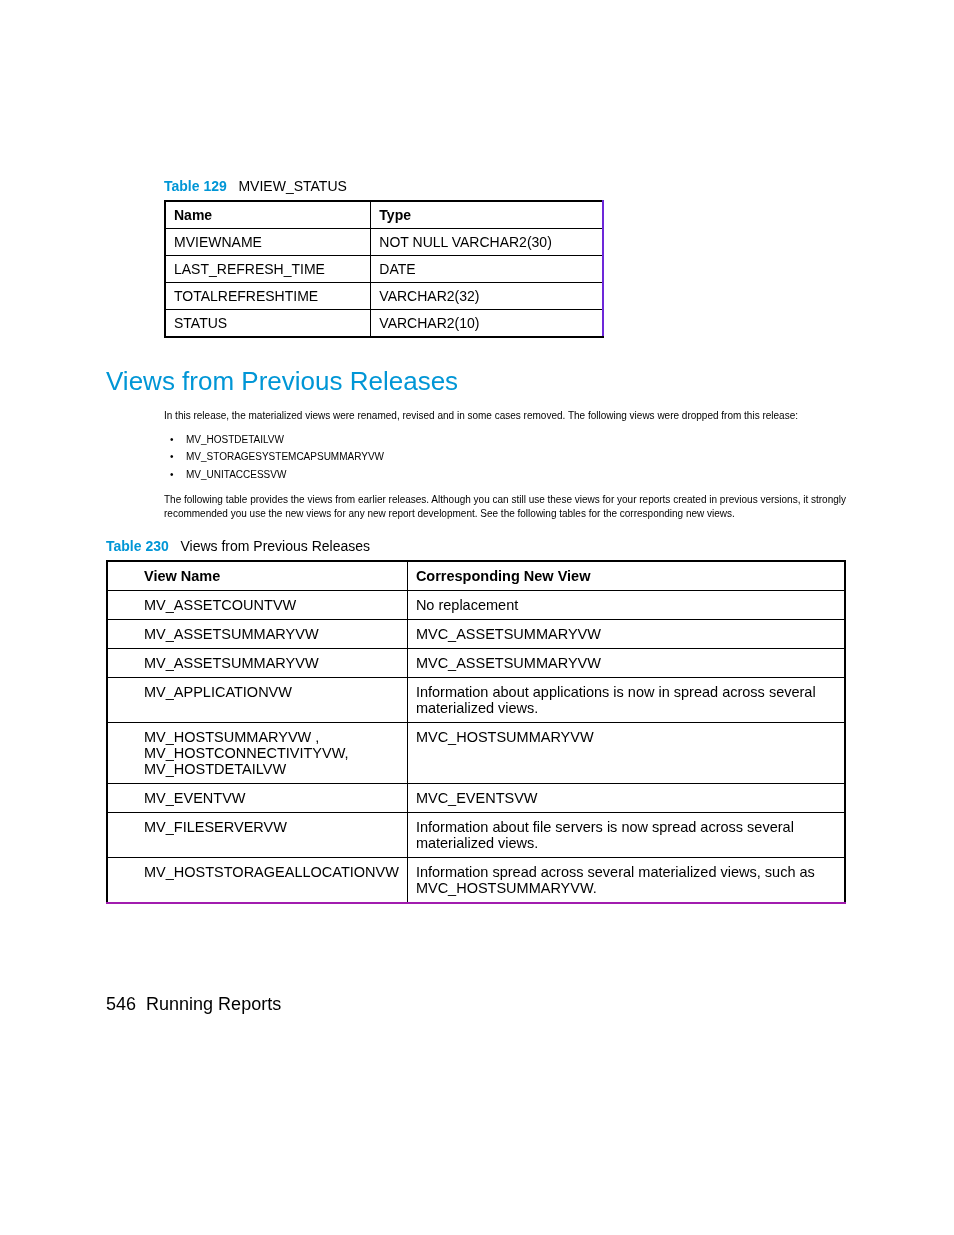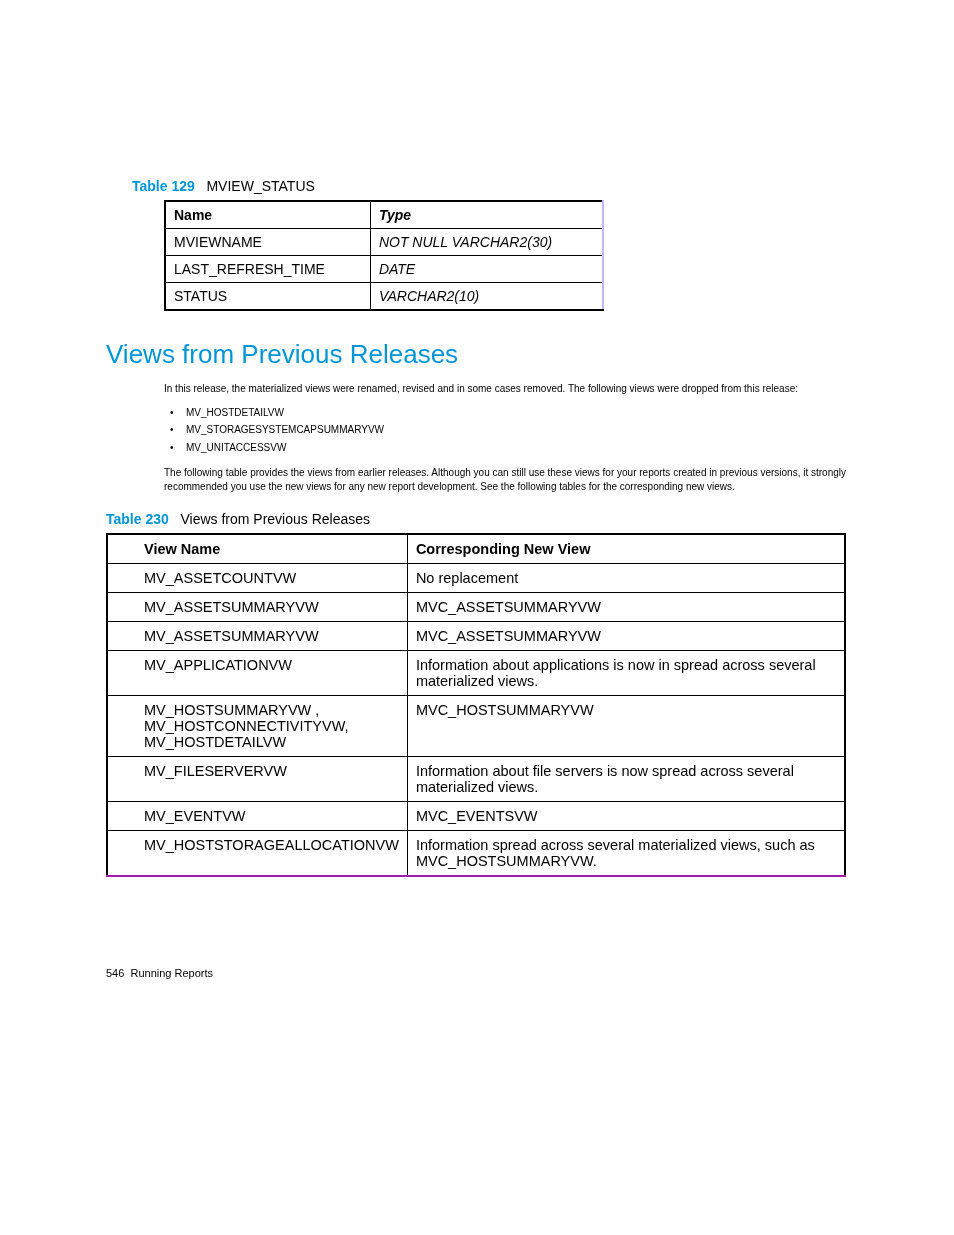--- a/index.html
+++ b/index.html
@@ -35,21 +35,21 @@
     padding: 5px 8px;
     text-align: left;
     vertical-align: top;
   }
   .tbl129 th {
     font-weight: bold;
     background: #fff;
   }
   .tbl129 .outer-top th { border-top: 2px solid #000; }
   .tbl129 th:first-child, .tbl129 td:first-child { border-left: 2px solid #000; }
-  .tbl129 th:last-child, .tbl129 td:last-child { border-right: 2px solid #c4b5fd; font-style: italic; }
+  .tbl129 th:last-child, .tbl129 td:last-child { border-right: 2px solid #6d28d9; }
   .tbl129 tr:last-child td { border-bottom: 2px solid #000; }
 
   h2.section {
     color: #0096d6;
     font-weight: normal;
     font-size: 26px;
     margin: 28px 0 12px 0;
   }
   .body-text {
     margin-left: 58px;
@@ -86,47 +86,51 @@
     font-size: 14.5px;
   }
   .tbl130 th { font-weight: bold; }
   .tbl130 th:first-child, .tbl130 td:first-child { width: 195px; }
   .tbl130 tr.outer-top th { border-top: 2px solid #000; }
   .tbl130 th:first-child, .tbl130 td:first-child { border-left: 2px solid #000; padding-left: 36px; }
   .tbl130 th:last-child, .tbl130 td:last-child { border-right: 2px solid #000; border-radius: 12px; }
   .tbl130 tr:last-child td { border-bottom: 2px solid #a21caf; }
 
   .footer {
-    font-size: 11px;
+    font-size: 18px;
     margin-top: 90px;
   }
 </style>
 </head>
 <body>
 
 <div class="page">
 
-  <div class="table-caption" style="margin-left:26px;">
+  <div class="table-caption" style="margin-left:58px;">
     <span class="tbl-label">Table 129</span>
     &nbsp;&nbsp;<span>MVIEW_STATUS</span>
   </div>
 
   <table class="tbl129">
     <tbody>
         <tr class="outer-top">
       <th>Name</th>
       <th>Type</th>
     </tr>
     <tr>
       <td>MVIEWNAME</td>
       <td>NOT NULL VARCHAR2(30)</td>
     </tr>
     <tr>
       <td>LAST_REFRESH_TIME</td>
       <td>DATE</td>
+    </tr>
+    <tr>
+      <td>TOTALREFRESHTIME</td>
+      <td> VARCHAR2(32)</td>
     </tr>
     <tr>
       <td>STATUS</td>
       <td>VARCHAR2(10)</td>
     </tr>
   </tbody>
     </table>
 
   <h2 class="section">Views from Previous Releases</h2>
 
@@ -165,26 +169,26 @@
     </tr>
     <tr>
       <td>MV_APPLICATIONVW</td>
       <td>Information about applications is now in spread across several materialized views.</td>
     </tr>
     <tr>
       <td>MV_HOSTSUMMARYVW , MV_HOSTCONNECTIVITYVW, MV_HOSTDETAILVW</td>
       <td>MVC_HOSTSUMMARYVW</td>
     </tr>
     <tr>
+      <td>MV_EVENTVW</td>
+      <td>MVC_EVENTSVW</td>
+    </tr>
+    <tr>
       <td>MV_FILESERVERVW</td>
       <td>Information about file servers is now spread across several materialized views.</td>
-    </tr>
-    <tr>
-      <td>MV_EVENTVW</td>
-      <td>MVC_EVENTSVW</td>
     </tr>
     <tr>
       <td>MV_HOSTSTORAGEALLOCATIONVW</td>
       <td>Information spread across several materialized views, such as MVC_HOSTSUMMARYVW.</td>
     </tr>
   </tbody>
     </table>
 
   <div class="footer">
     <span>546</span>&nbsp;&nbsp;<span>Running Reports</span>

